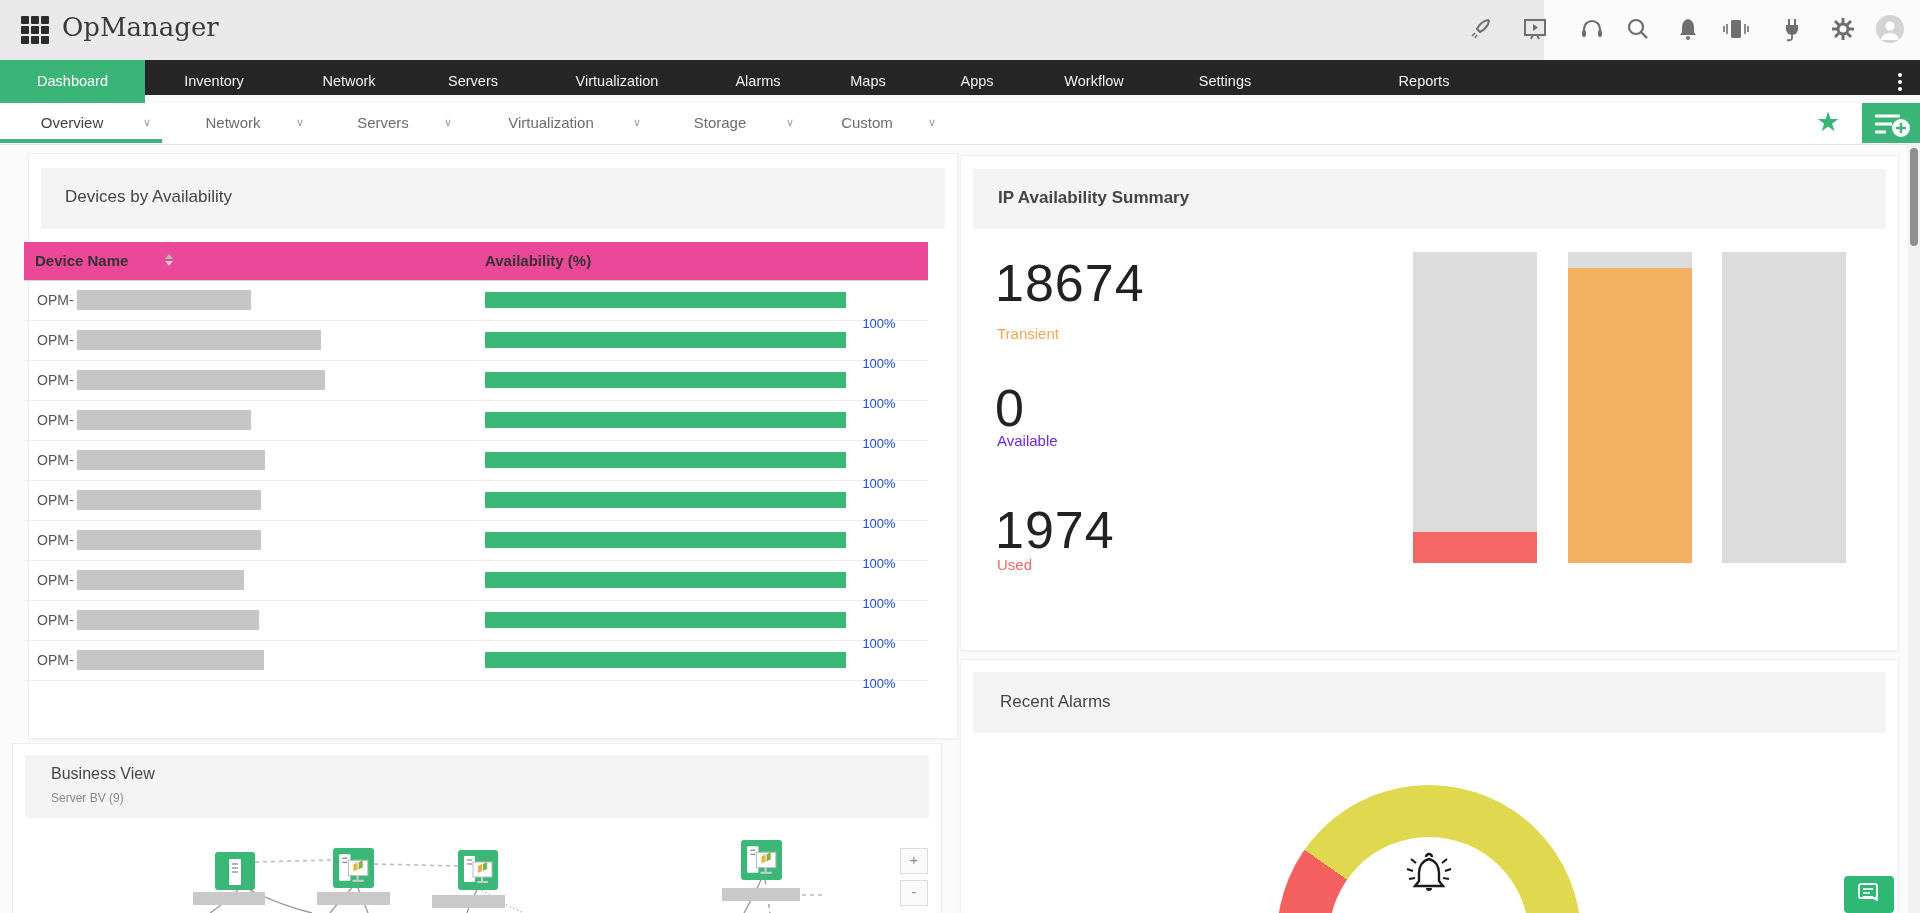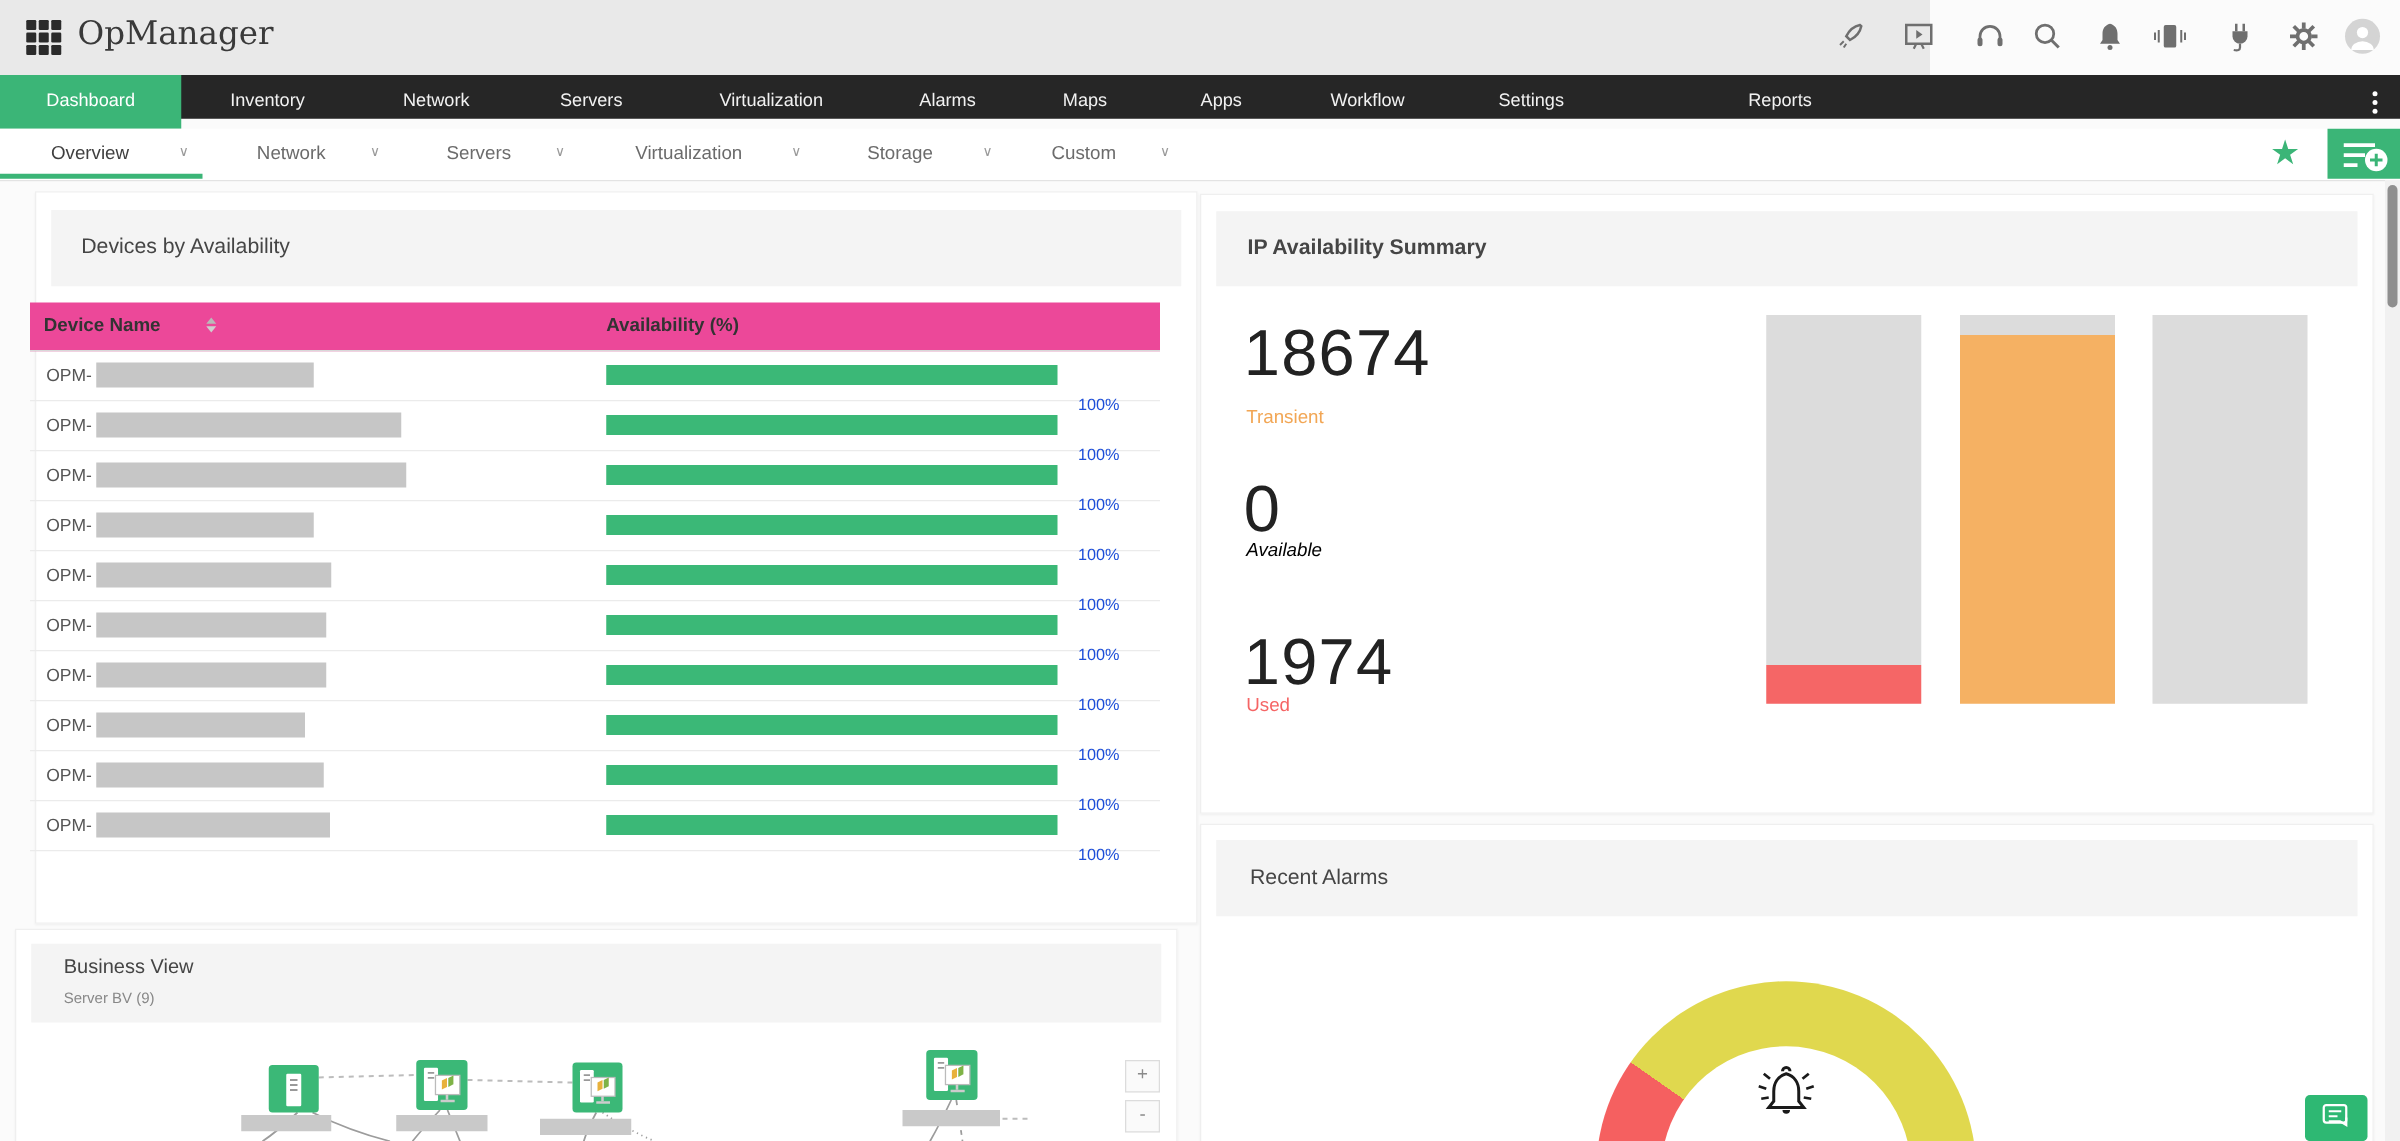--- a/index.html
+++ b/index.html
@@ -266,21 +266,21 @@
     </div>
 
   <div class="card" style="left:960px;top:155px;width:937px;height:494px;font-weight:bold;">
     <div class="band" style="left:12px;top:13px;width:913px;height:60px;"></div>
     <div class="card-title" style="left:37px;top:32px;">IP Availability Summary</div>
   </div>
   <div id="ip-stats">
       <div class="stat-val abs" style="top: 253px;">18674</div>
       <div class="stat-lbl abs" style="top: 325px; color: rgb(242, 166, 84);">Transient</div>
       <div class="stat-val abs" style="top: 378px;">0</div>
-      <div class="stat-lbl abs" style="top: 432px; color: #000000; font-style: italic;">Available</div>
+      <div class="stat-lbl abs" style="top: 432px; color: #6d28d9;">Available</div>
       <div class="stat-val abs" style="top: 500px;">1974</div>
       <div class="stat-lbl abs" style="top: 556px; color: rgb(245, 101, 101);">Used</div>
     </div>
   <div id="ip-bars">
       <div class="ip-bar-seg" style="left: 1413px; top: 252px; width: 124px; height: 280px; background: rgb(220, 220, 220);"></div>
       <div class="ip-bar-seg" style="left: 1413px; top: 532px; width: 124px; height: 31px; background: rgb(245, 102, 102);"></div>
       <div class="ip-bar-seg" style="left: 1568px; top: 252px; width: 124px; height: 16px; background: rgb(220, 220, 220);"></div>
       <div class="ip-bar-seg" style="left: 1568px; top: 268px; width: 124px; height: 295px; background: rgb(245, 177, 99);"></div>
       <div class="ip-bar-seg" style="left: 1722px; top: 252px; width: 124px; height: 311px; background: rgb(220, 220, 220);"></div>
     </div>

